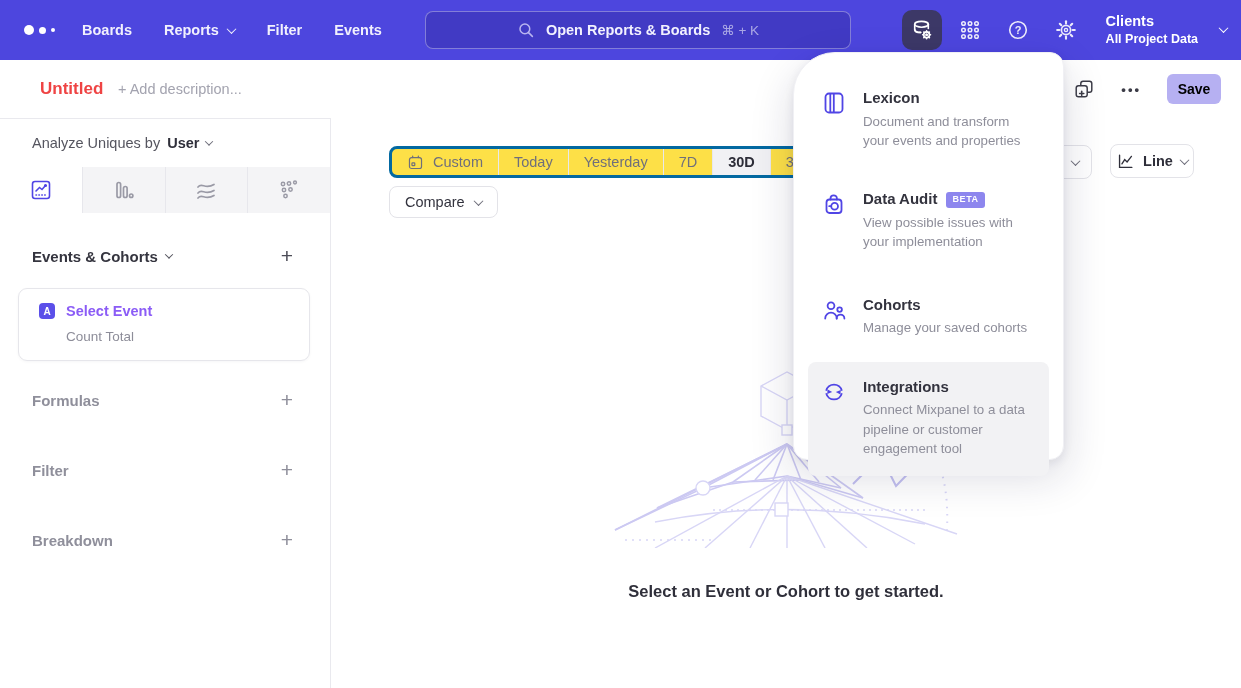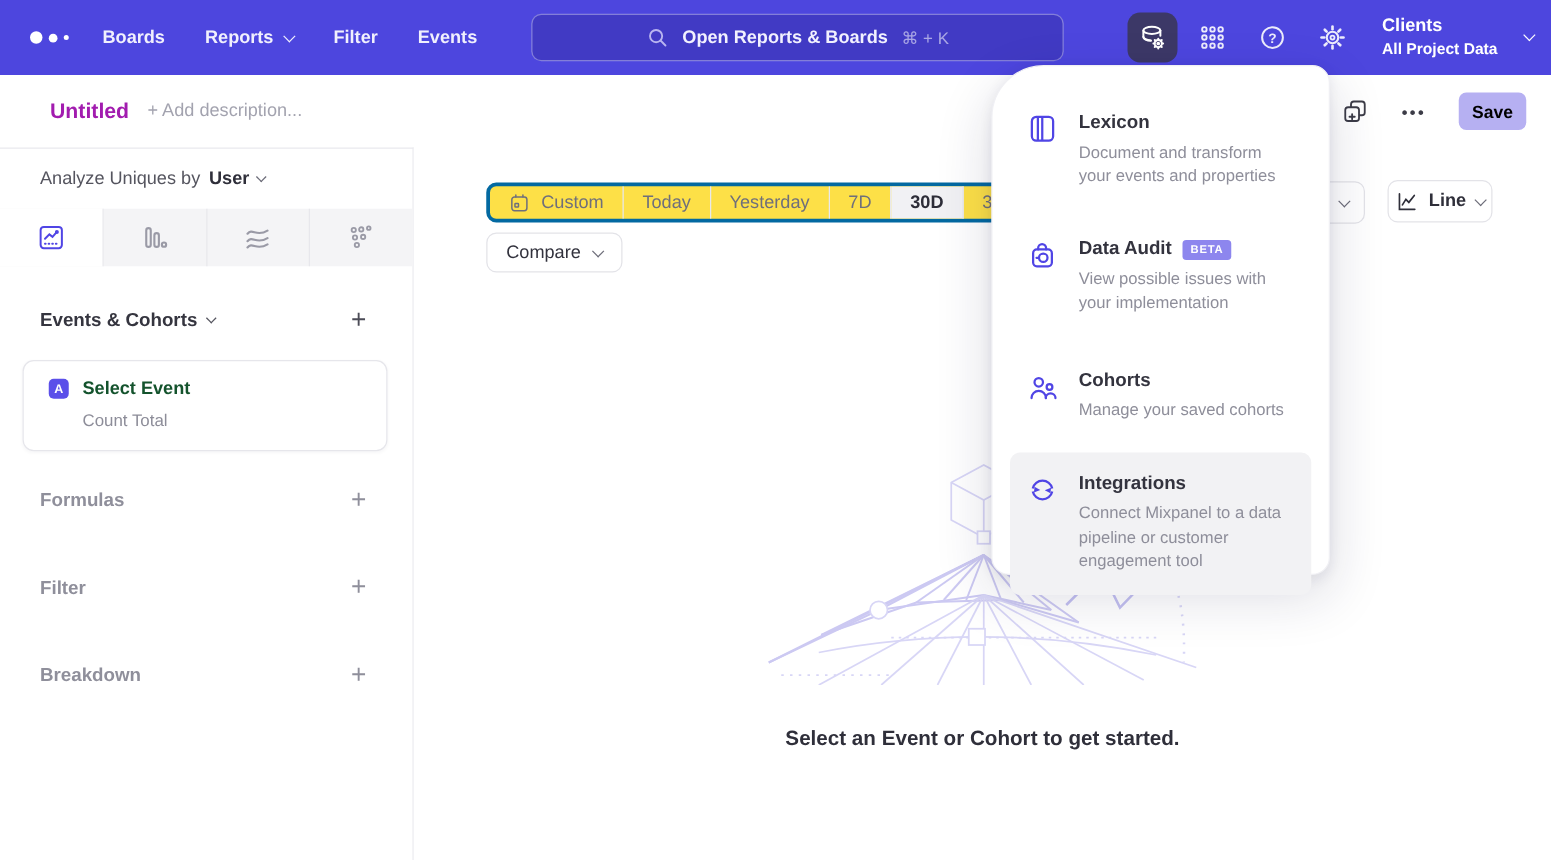--- a/index.html
+++ b/index.html
@@ -23,21 +23,21 @@
   .nav-right { position:absolute; right:14px; top:0; height:60px; display:flex; align-items:center; gap:8px; }
   .icon-btn { width:40px; height:40px; border-radius:10px; display:grid; place-items:center; color:#ecebfb; cursor:pointer; }
   .icon-btn.active { background:#3c3867; }
   .clients { margin-left:12px; margin-right:6px; color:#fff; line-height:1.3; cursor:pointer; }
   .clients .c1 { font-size:14.5px; font-weight:700; }
   .clients .c2 { font-size:12.5px; font-weight:700; }
   .nav-right .chev { margin-left:8px; color:#fff; margin-top:-2px; }
 
   
   .header { position:absolute; top:60px; left:0; width:100%; height:58px; background:#fff; }
-  .title { position:absolute; left:40px; top:19px; font-size:17px; font-weight:700; color:#a21caf; }
+  .title { position:absolute; left:40px; top:19px; font-size:17px; font-weight:700; color:#ef4444; }
   .desc  { position:absolute; left:118px; top:21px; font-size:14.5px; color:#a3a3af; }
   .hdr-right { position:absolute; right:20px; top:0; height:58px; display:flex; align-items:center; gap:26px; }
   .copy-ic { color:#3c3c47; display:grid; place-items:center; cursor:pointer; }
   .more { color:#3c3c47; font-size:13px; letter-spacing:2px; font-weight:700; cursor:pointer; }
   .save-btn { width:54px; height:30px; border-radius:6px; background:#b6b0f2; color:#000000;
               font-size:14px; font-weight:600; display:grid; place-items:center; cursor:pointer; }
 
   
   .sidebar { position:absolute; top:118px; left:0; width:331px; bottom:0; background:#fff;
              border-top:1px solid #e9e9ee; border-right:1px solid #e9e9ee; }
@@ -51,21 +51,21 @@
   .tab.selected { background:#fff; color:#5045e5; }
   .events-header { display:flex; align-items:center; gap:8px; margin-top:31px; padding:0 37px 0 32px;
                    font-size:15px; font-weight:700; color:#35353f; }
   .events-header .chev { color:#55555f; width:6px; height:6px; }
   .events-header .plus { margin-left:auto; color:#4c4c57; font-size:21px; font-weight:400; cursor:pointer; }
   .event-card { margin:20px 20px 0 18px; border:1px solid #e6e6eb; border-radius:9px;
                 padding:14px 16px 16px 20px; box-shadow:0 1px 3px rgba(20,20,50,0.04); cursor:pointer; }
   .card-row { display:flex; align-items:center; gap:11px; }
   .badge-a { width:16px; height:16px; border-radius:4px; background:#5b4fe9; color:#fff;
              font-size:10px; font-weight:700; display:grid; place-items:center; }
-  .card-title { color:#14532d; font-size:14.5px; font-weight:600; }
+  .card-title { color:#8b5cf6; font-size:14.5px; font-weight:600; }
   .card-sub { margin:10px 0 0 27px; color:#8d8d99; font-size:13.5px; }
   .section-row { display:flex; align-items:center; padding:0 37px 0 32px; height:20px;
                  color:#8f8f9b; font-weight:600; font-size:15px; }
   .section-row .plus { margin-left:auto; font-size:21px; font-weight:400; color:#8f8f9b; cursor:pointer; }
   .sec1 { margin-top:29px; } .sec2 { margin-top:50px; } .sec3 { margin-top:50px; }
 
   
   .main { position:absolute; top:118px; left:331px; right:0; bottom:0; background:#fff; }
   .seg { position:absolute; left:58px; top:28px; height:32px; display:flex; align-items:stretch;
          border:3px solid #0369a1; border-radius:8px; background:#fde047; overflow:hidden; }

